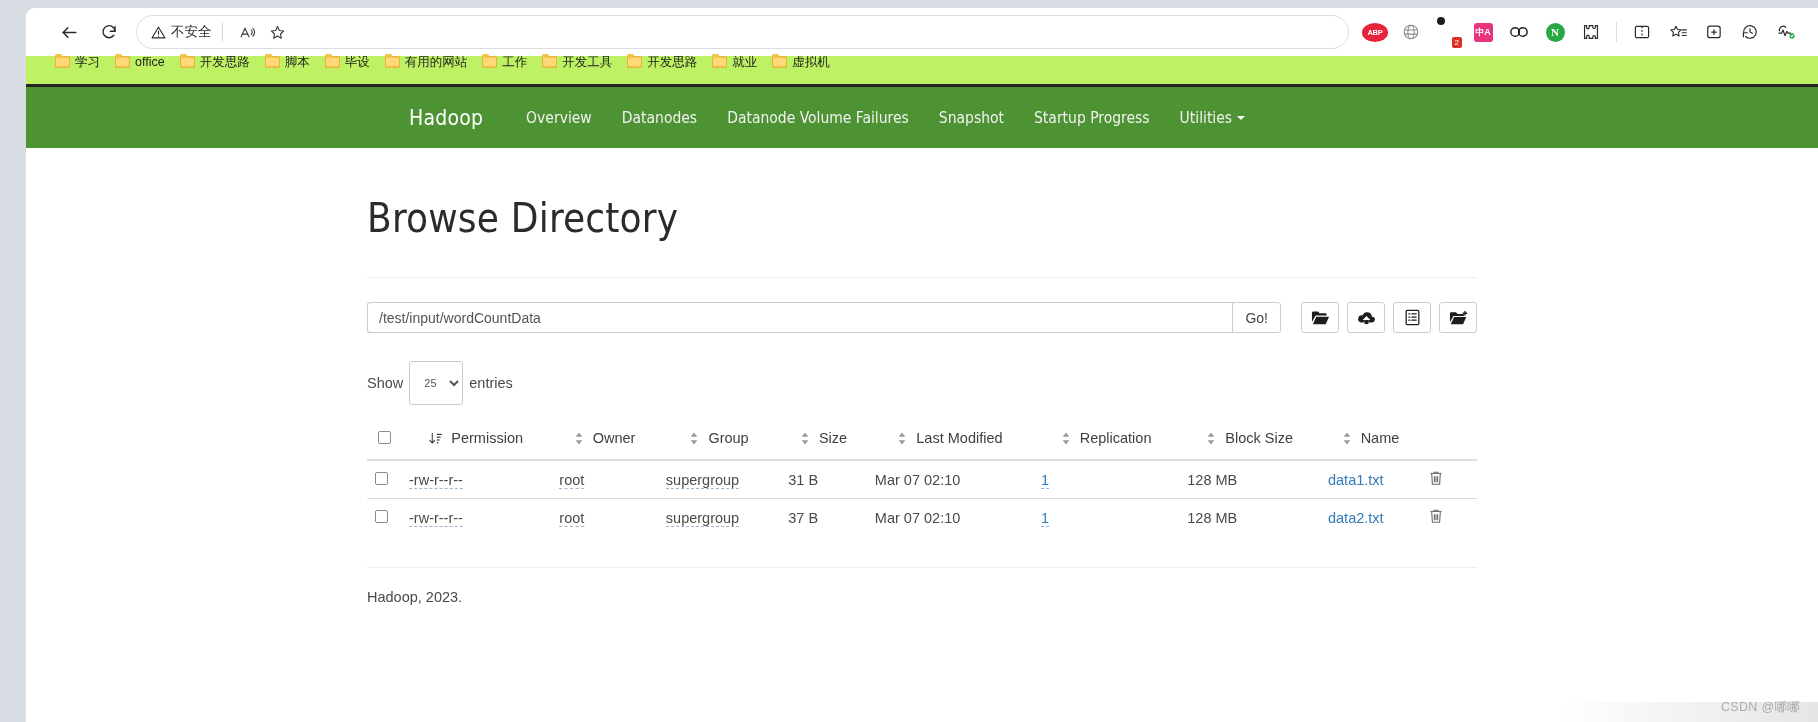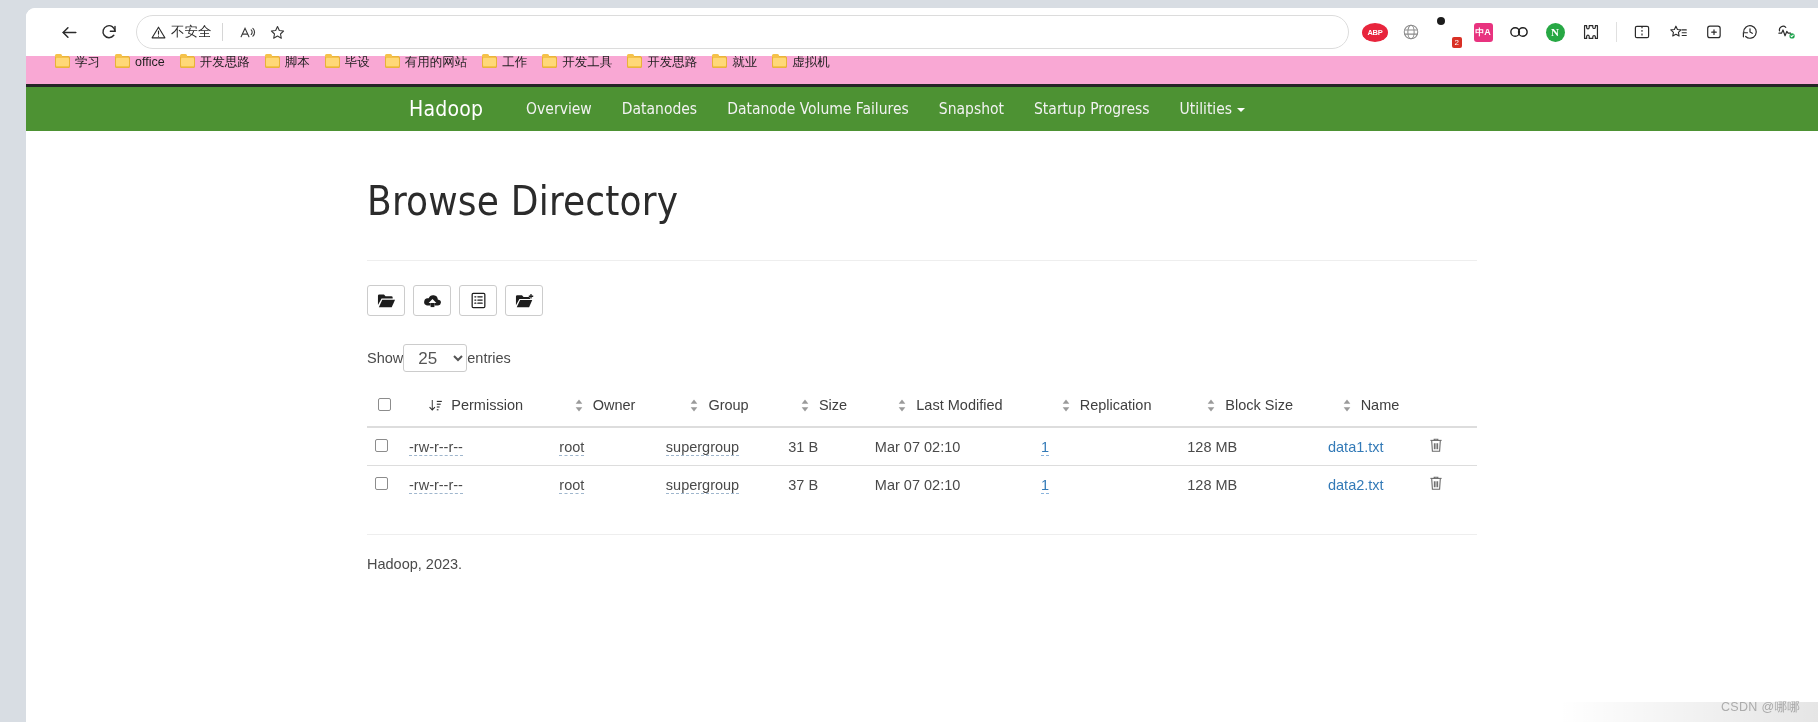--- a/index.html
+++ b/index.html
@@ -119,21 +119,21 @@
     display: flex; align-items: center; justify-content: center;
     font-family: "Liberation Serif", serif;
   }
 
   
   #bookmarks {
     height: 28px;
     display: flex;
     align-items: center;
     padding: 0 10px 16px 22px;
-    background: #f9a8d4;
+    background: #bef264;
     gap: 1px;
   }
   .bm {
     display: flex; align-items: center; gap: 5px;
     padding: 3px 7px;
     border-radius: 4px;
     font-size: 12.5px;
     color: #1f1f1f;
     white-space: nowrap;
   }
@@ -158,21 +158,21 @@
   
   #viewport {
     position: relative;
     height: 638px;
     background: #ffffff;
     overflow: hidden;
   }
 
   
   #hadoop-nav {
-    height: 47px;
+    height: 64px;
     background: #4d9233;
     border-top: 3px solid #252525;
     display: flex;
     align-items: center;
     padding-left: 383px;
   }
   #brand {
     color: #ffffff;
     font-size: 21px;
     font-family: "DejaVu Sans Condensed", "Liberation Sans Narrow", "Liberation Sans", sans-serif;
@@ -266,27 +266,28 @@
   
   #tbl-controls {
     display: flex;
     align-items: center;
     justify-content: space-between;
     margin-top: 28px;
   }
   #len-ctl, #search-ctl {
     display: flex; align-items: center;
     font-size: 14.5px; color: #4a4a4a;
+    gap: 6px;
   }
   #len-select {
-    height: 28px;
+    height: 44px;
     border: 1px solid #cccccc;
     border-radius: 3px;
     background: #ffffff;
-    font-size: 17px;
+    font-size: 11px;
     color: #555;
     padding: 0 3px 0 10px;
     font-family: "Liberation Sans", sans-serif;
   }
   #search-input {
     height: 28px;
     width: 133px;
     border: 1px solid #cccccc;
     border-radius: 3px;
     background: #ffffff;
@@ -576,20 +577,24 @@
       <span class="nav-link">Startup Progress</span>
       <span class="nav-link"><span>Utilities</span><span class="caret-dn"></span></span>
     </div>
 
     <div id="content">
 
       <h1 id="page-title">Browse Directory</h1>
       <hr id="title-rule">
 
       <div id="path-row">
+        <div id="path-group">
+          <input id="path-input" type="text" value="/test/input/wordCountData" style="">
+          <button id="go-btn">Go!</button>
+        </div>
         <div id="tool-group">
           <div class="tool-btn">
             <svg width="19" height="16" viewBox="0 0 24 20" fill="#1d1d1d">
                 <path d="M1.2 3.4a1.6 1.6 0 0 1 1.6-1.6h6l2 2.2h7.4a1.6 1.6 0 0 1 1.6 1.6v1.2H5.8L1.2 15z"></path>
                 <path d="M6.6 8.4h16.2l-4.2 9.4H2.4z"></path>
               </svg>
           </div>
           <div class="tool-btn">
             <svg width="19" height="16" viewBox="0 0 24 20" fill="#1d1d1d">
                 <path d="M18.8 8.3A6 6 0 0 0 7.2 6.6 4.6 4.6 0 0 0 5 15.6h4.6v-3.1H7.1L12 7.4l4.9 5.1h-2.5v3.1h4.6a3.7 3.7 0 0 0 .8-7.3z"></path>

